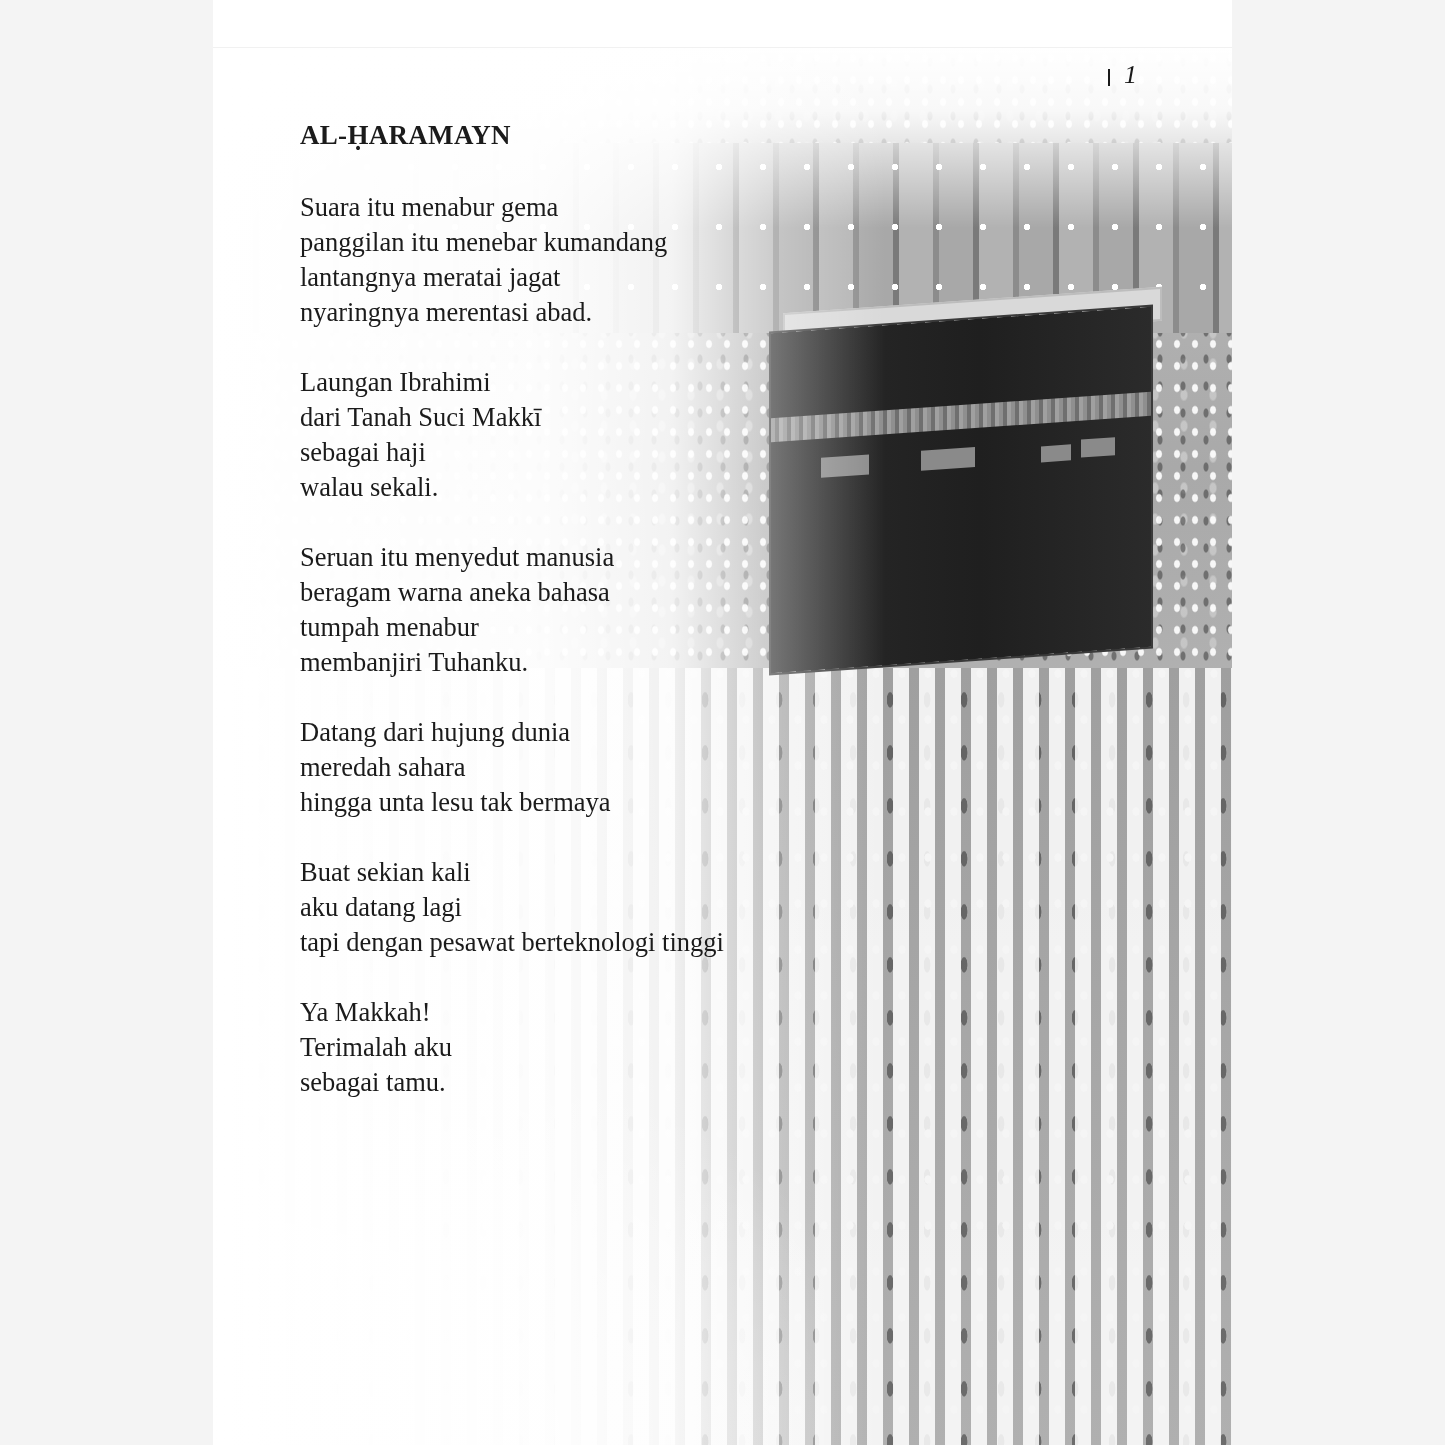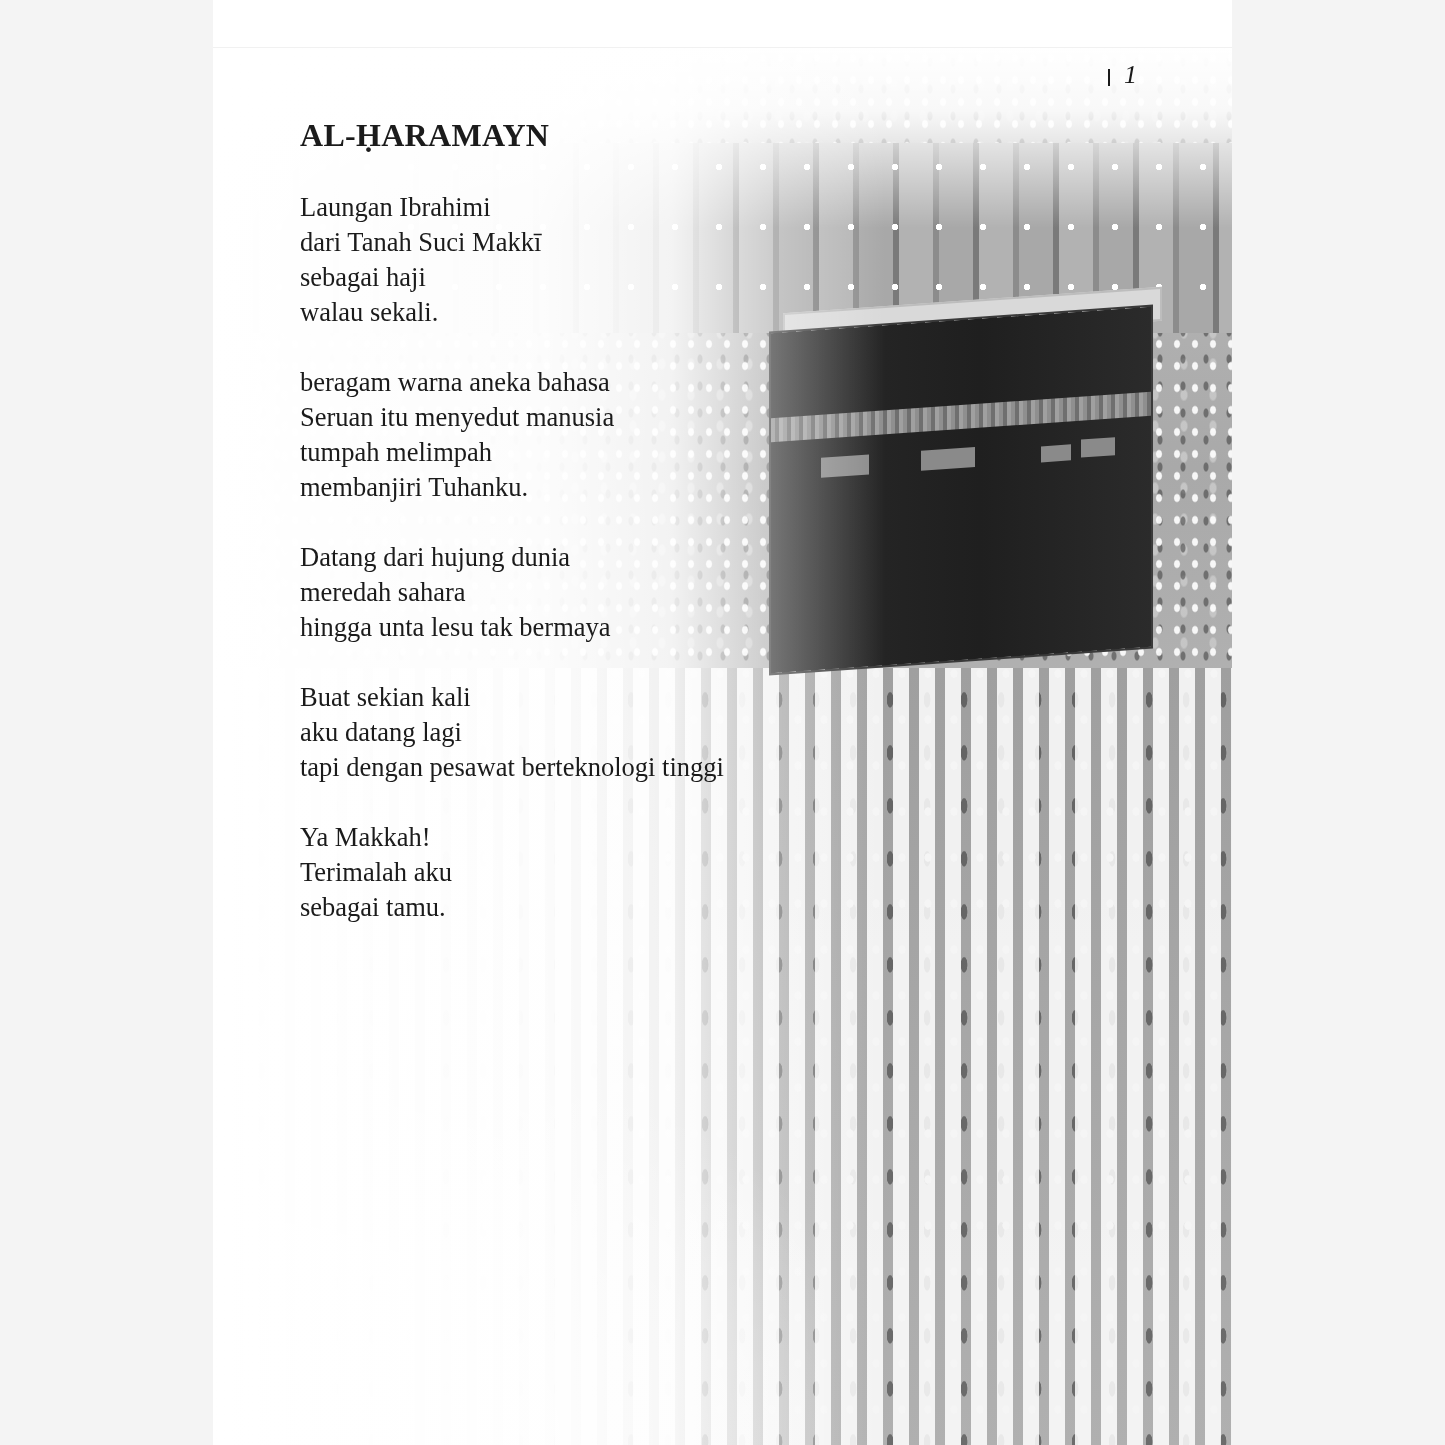--- a/index.html
+++ b/index.html
@@ -142,21 +142,21 @@
   }
   .page-number .num { font-style: italic; }
   .poem {
     position: absolute;
     left: 87px; top: 117px;
     z-index: 4;
     font-family: "Liberation Serif", serif;
     color: #1b1b1b;
   }
   .poem-title {
-    font-size: 32px;
+    font-size: 27px;
     font-weight: bold;
     letter-spacing: 0.3px;
     margin: 0 0 37px 0;
     line-height: 36px;
   }
   .stanza { margin-bottom: 35px; }
   .line {
     font-size: 26.5px;
     line-height: 35px;
     white-space: nowrap;
@@ -184,32 +184,38 @@
   </div>
 
   <div class="page-number">
     <span class="bar"></span>
     <span class="num">1</span>
   </div>
 
   <div class="poem">
     <div class="poem-title">AL-ḤARAMAYN</div>
 
+    <div class="stanza">
+      <div class="line">Suara itu menabur gema</div>
+      <div class="line">panggilan itu menebar kumandang</div>
+      <div class="line">lantangnya meratai jagat</div>
+      <div class="line">nyaringnya merentasi abad.</div>
+    </div>
 
     <div class="stanza">
       <div class="line">Laungan Ibrahimi</div>
       <div class="line">dari Tanah Suci Makkī</div>
       <div class="line">sebagai haji</div>
       <div class="line">walau sekali.</div>
     </div>
 
     <div class="stanza">
+      <div class="line">Seruan itu menyedut manusia</div>
       <div class="line">beragam warna aneka bahasa</div>
-      <div class="line">Seruan itu menyedut manusia</div>
-      <div class="line">tumpah melimpah</div>
+      <div class="line">tumpah menabur</div>
       <div class="line">membanjiri Tuhanku.</div>
     </div>
 
     <div class="stanza">
       <div class="line">Datang dari hujung dunia</div>
       <div class="line">meredah sahara</div>
       <div class="line">hingga unta lesu tak bermaya</div>
     </div>
 
     <div class="stanza">

